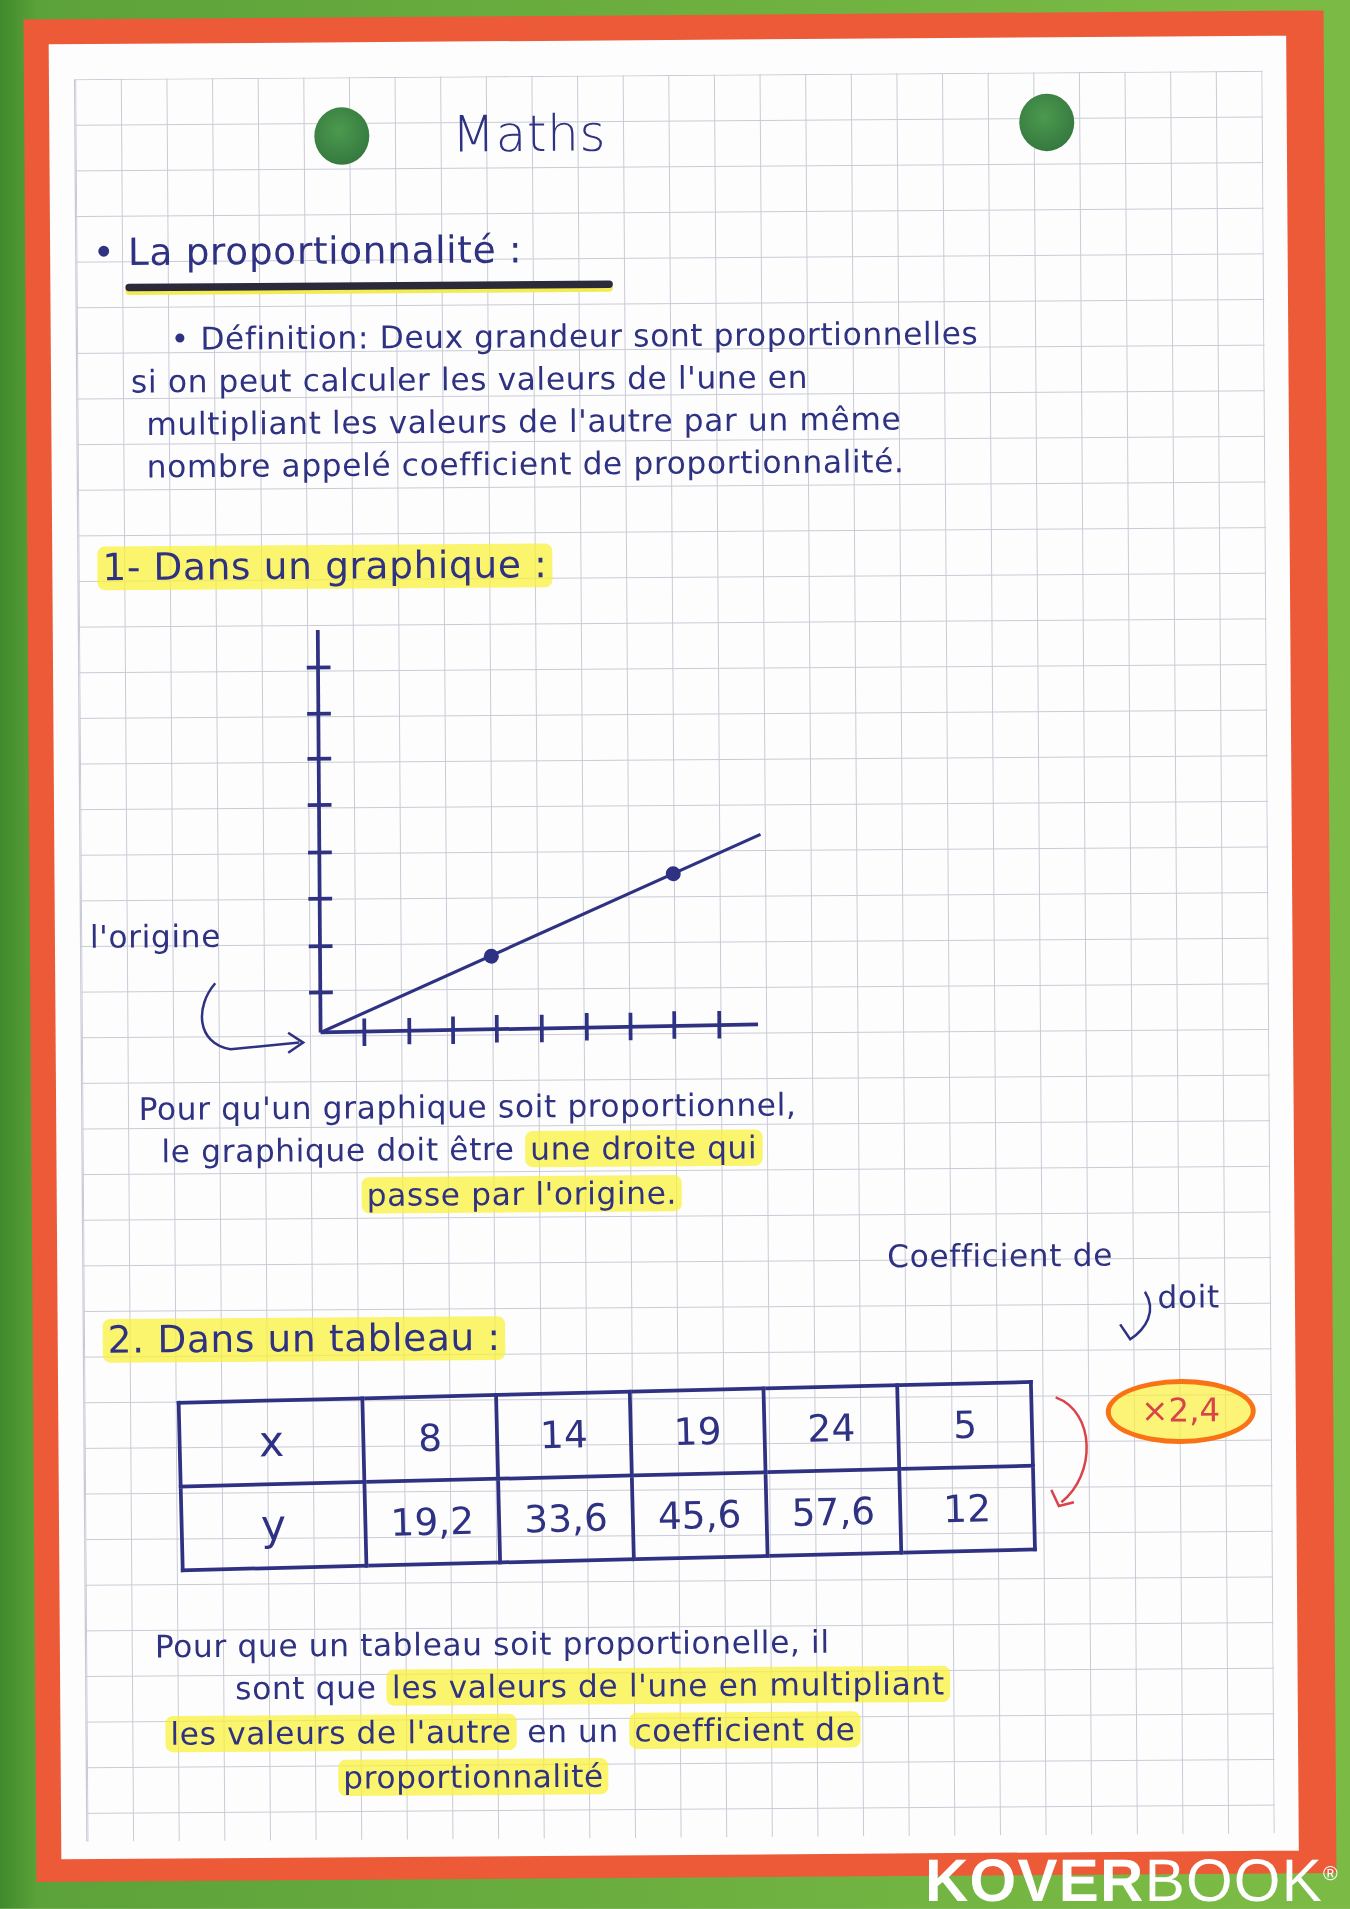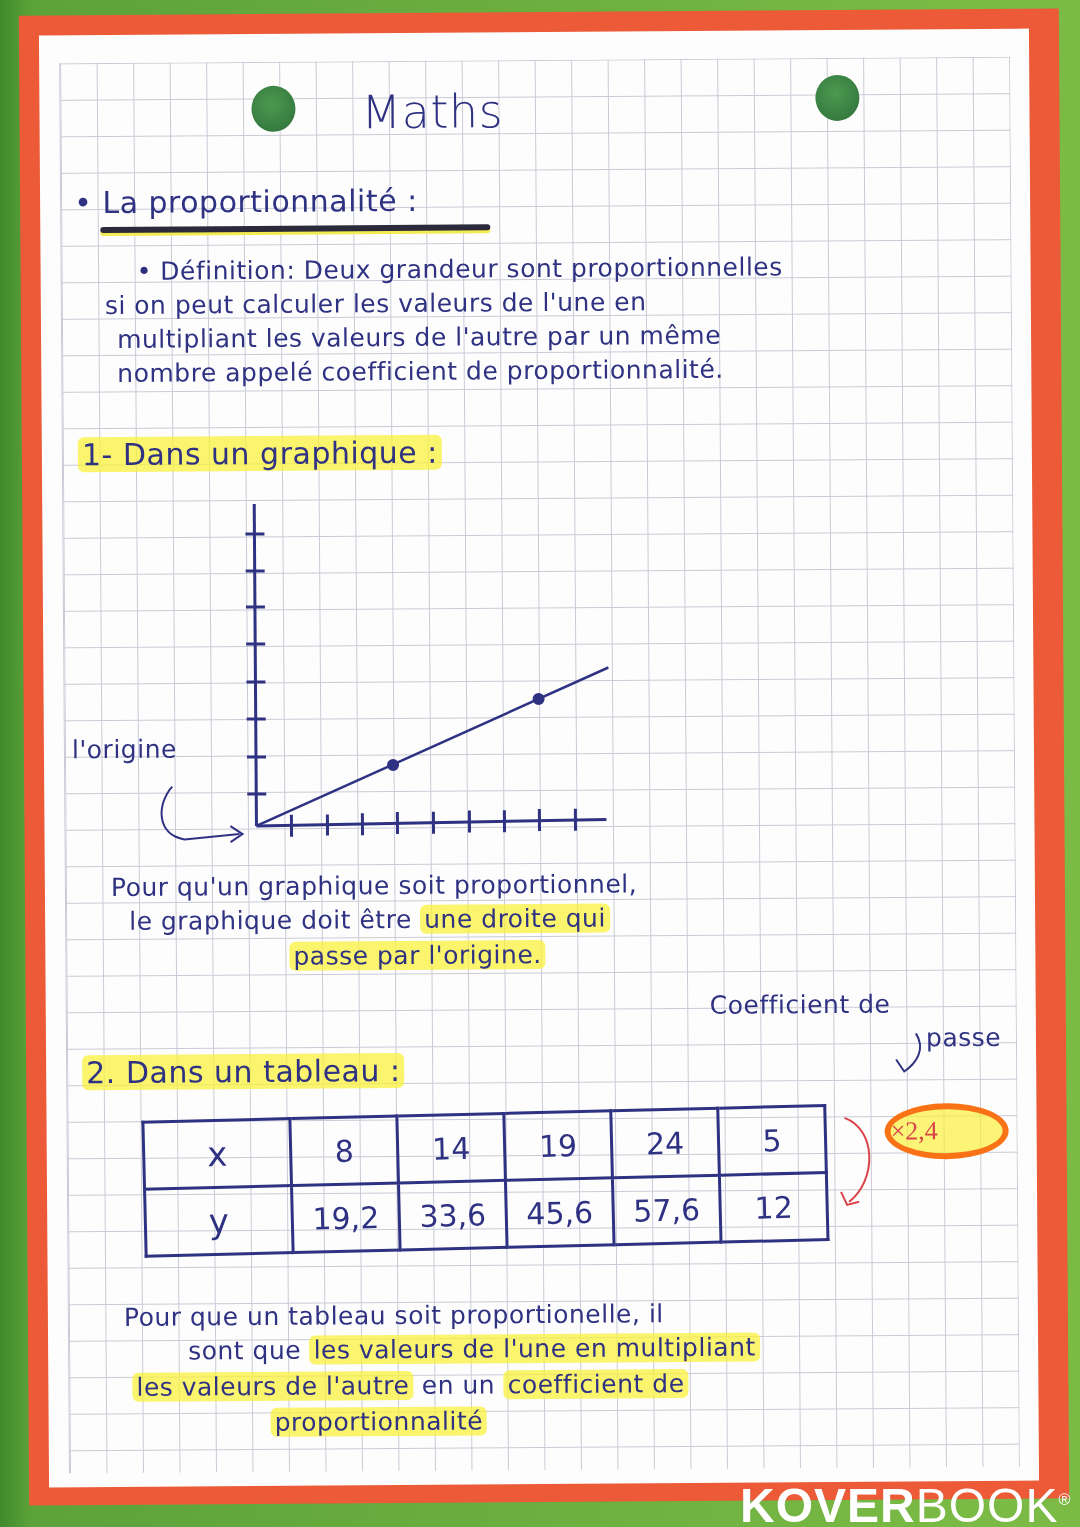--- a/index.html
+++ b/index.html
@@ -32,41 +32,40 @@
   }
   .hole {
     position: absolute; width: 44px; height: 46px; border-radius: 50%;
     background: radial-gradient(circle at 45% 40%, #4b9a4f, #2f6e3a);
   }
   .hand {
     position: absolute; font-family: "DejaVu Sans", sans-serif;
     color: #2f3282; white-space: nowrap; letter-spacing: 0.5px;
   }
   .hl { background: rgba(250, 240, 60, 0.75); border-radius: 6px; padding: 0 4px; }
-  .title { font-size: 46px; font-weight: 300; }
+  .title { font-size: 40px; font-weight: 300; }
   .h1 { font-size: 30px; }
   .body { font-size: 25px; }
   .underline-bar {
     position: absolute; height: 6px; background: #2a2a3a; border-radius: 3px;
     box-shadow: 0 3px 0 #f3eb52;
   }
   table.prop {
     position: absolute; border-collapse: collapse; color: #2f3282;
     font-family: "DejaVu Sans", sans-serif;
   }
   table.prop td {
     border: 3px solid #2f3282; text-align: center; font-size: 30px;
     width: 102px; height: 62px;
   }
   table.prop td.head { width: 142px; font-size: 34px; }
   .coef-circle {
-    position: absolute; border: 6px solid #f97316; border-radius: 50%;
-    color: #d9434a; font-size: 26px; 
+    position: absolute; border: 4px solid #f97316; border-radius: 50%;
+    color: #d9434a; font-size: 26px; text-align: center;
     background: rgba(250, 240, 60, 0.7);
-    font-family: Liberation Serif, serif;
   }
   .brand {
     position: absolute; left: 740px; top: 1478px; font-size: 48px;
     color: #ffffff; letter-spacing: 1px; font-family: "Liberation Sans", sans-serif;
   }
   .brand b { font-weight: 900; }
   .brand span { font-weight: 300; }
 </style>
 </head>
 <body>
@@ -134,21 +133,21 @@
   <div class="hand body" style="left:66px; top:838px;">Pour qu'un graphique soit proportionnel,</div>
   <div class="hand body" style="left:84px; top:872px;">
     <span>le graphique doit être</span>
     <span class="hl">une droite qui</span>
   </div>
   <div class="hand body" style="left:244px; top:908px;">
     <span class="hl">passe par l'origine.</span>
   </div>
 
   <div class="hand body" style="left:664px; top:960px;">Coefficient de</div>
-  <div class="hand body" style="left:880px; top:994px;">passe</div>
+  <div class="hand body" style="left:880px; top:994px;">doit</div>
   <svg style="position:absolute; left:840px; top:1000px;" width="60" height="50">
     <path d="M30 4 C40 20 30 34 18 42 L10 30" stroke="#2f3282" stroke-width="2" fill="none"></path>
   </svg>
 
   <div class="hand h1" style="left:36px; top:1020px;"><span class="hl">2. Dans un tableau :</span></div>
 
   <table class="prop" style="left:96px; top:1080px; transform: rotate(-1deg);">
     <tbody>
         <tr>
       <td class="head">x</td>

